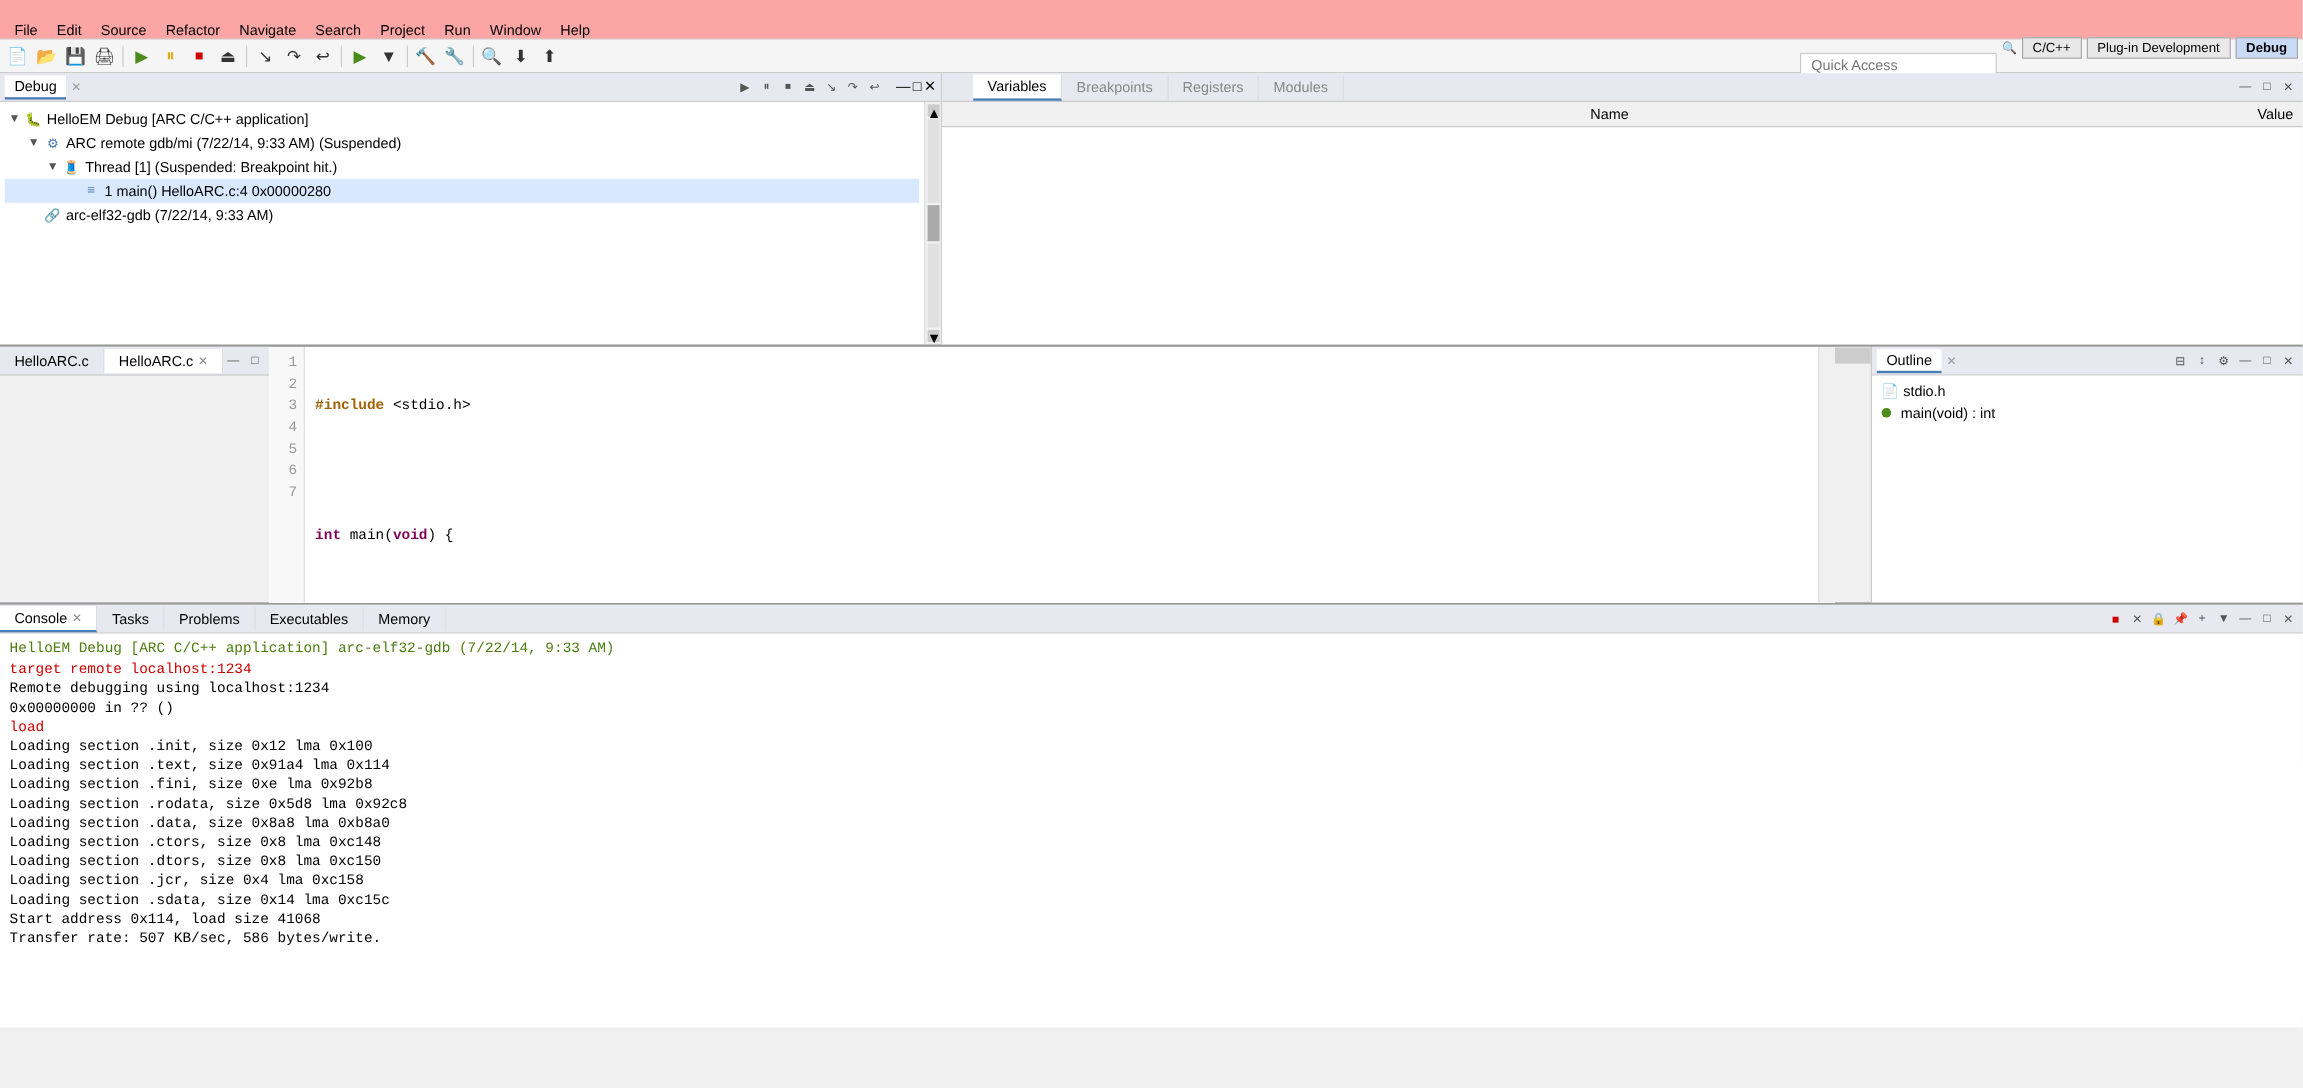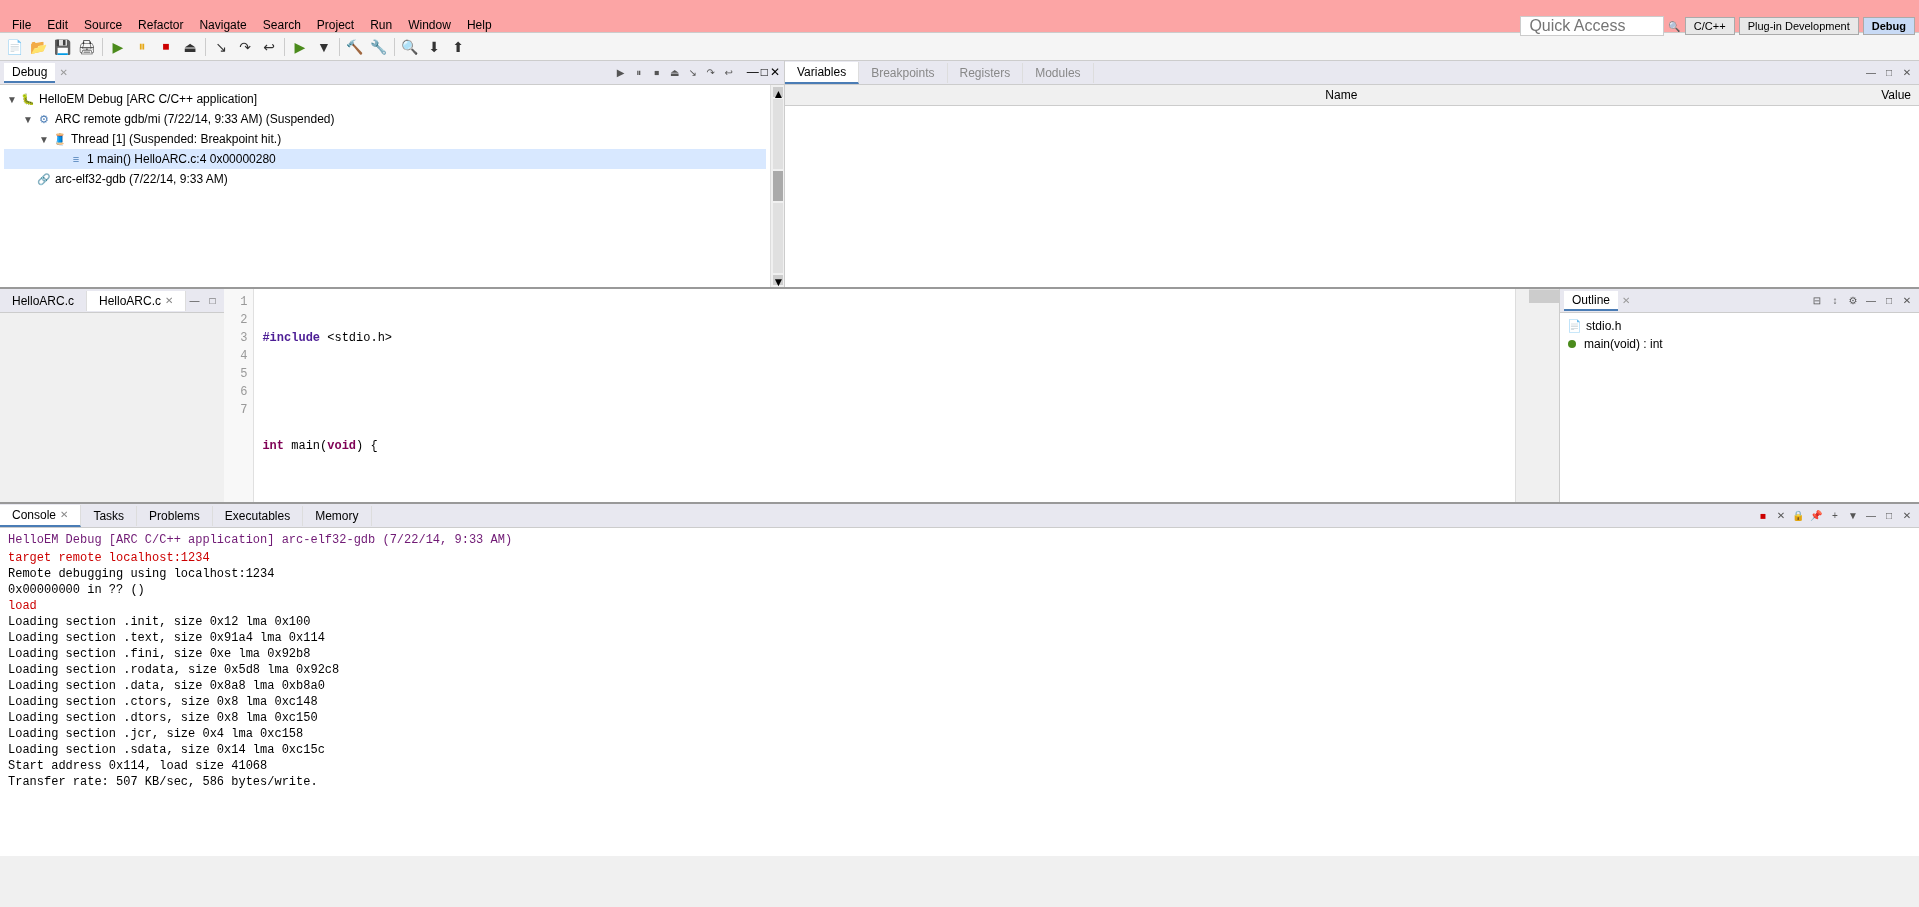--- a/index.html
+++ b/index.html
@@ -34,21 +34,21 @@
     .tree-item { display: flex; align-items: center; padding: 2px 0; cursor: pointer; }
     .tree-toggle { width: 16px; height: 16px; display: inline-flex; align-items: center; justify-content: center; font-size: 10px; color: #555; }
     .tree-icon { width: 16px; height: 16px; margin-right: 3px; display: inline-flex; align-items: center; justify-content: center; font-size: 11px; }
     .tree-label { font-size: 12px; }
     .tree-indent { display: inline-block; }
 
     
     .variables-panel { flex: 1; display: flex; flex-direction: column; }
     .variables-tabs { background: #e8e8f0; border-bottom: 1px solid #ccc; display: flex; align-items: center; height: 24px; }
     .var-tab { padding: 3px 12px; font-size: 12px; cursor: pointer; border-right: 1px solid #ddd; }
-    .var-tab.active { background: #fff; border-bottom: 2px solid #4a7cb5; }
+    .var-tab.active { background: #fff; border-bottom: 2px solid #4a7cb5; margin-left: 26px; }
     .var-tab.inactive { color: #888; }
     .variables-table { flex: 1; background: #fff; overflow: auto; }
     .var-table { width: 100%; border-collapse: collapse; }
     .var-table th { background: #f0f0f0; border-bottom: 1px solid #ccc; padding: 3px 8px; text-align: right; font-size: 12px; font-weight: normal; }
 
     
     .middle-section { display: flex; flex: 1; border-bottom: 2px solid #999; max-height: 215px; }
 
     
     .editor-panel { flex: 1; display: flex; flex-direction: row; }
@@ -74,42 +74,42 @@
     .bottom-section { height: 352px; display: flex; flex-direction: column; }
     .console-tabs { background: #e8e8f0; border-bottom: 1px solid #ccc; display: flex; align-items: center; height: 24px; }
     .console-tab { padding: 3px 12px; font-size: 12px; cursor: pointer; border-right: 1px solid #ddd; display: flex; align-items: center; gap: 4px; }
     .console-tab.active { background: #fff; border-bottom: 2px solid #4a7cb5; }
     .console-tab .tab-close { font-size: 10px; color: #888; }
     .console-actions { margin-left: auto; display: flex; gap: 2px; padding-right: 4px; }
     .console-content { flex: 1; background: #fff; padding: 4px 8px; font-family: 'Courier New', monospace; font-size: 12px; line-height: 16px; overflow-y: auto; }
     .console-line { margin: 0; }
     .console-line.red { color: #cc0000; }
     .console-line.normal { color: #000; }
-    .console-header-line { color: #701a75; font-size: 12px; margin-bottom: 2px; }
+    .console-header-line { color: #4d7c0f; font-size: 12px; margin-bottom: 2px; }
     .icon-blue { color: #4a7cb5; }
 
     .keyword { color: #7f0055; font-weight: bold; }
-    .include { color: #4c1d95; font-weight: bold; }
+    .include { color: #a16207; font-weight: bold; }
   </style>
 </head>
 <body>
 
 <div class="menu-bar">
   <span class="menu-item">File</span>
   <span class="menu-item">Edit</span>
   <span class="menu-item">Source</span>
   <span class="menu-item">Refactor</span>
   <span class="menu-item">Navigate</span>
   <span class="menu-item">Search</span>
   <span class="menu-item">Project</span>
   <span class="menu-item">Run</span>
   <span class="menu-item">Window</span>
   <span class="menu-item">Help</span>
   <div class="quick-access-area">
-    <input class="quick-access-label" type="text" style="width: 144px; height: 20px; font-size: 16px;" placeholder="Quick Access">
+    <input class="quick-access-label" type="text" style="width: 164px; height: 20px; font-size: 12px; margin-top: 28px;" placeholder="Quick Access">
     <span style="font-size:10px; color:#666;">🔍</span>
     <button class="perspective-btn">C/C++</button>
     <button class="perspective-btn">Plug-in Development</button>
     <button class="perspective-btn" style="background:#c8daf5; font-weight:bold;">Debug</button>
   </div>
 </div>
 
 <div class="toolbar">
   <button class="toolbar-btn">📄</button>
   <button class="toolbar-btn">📂</button>

